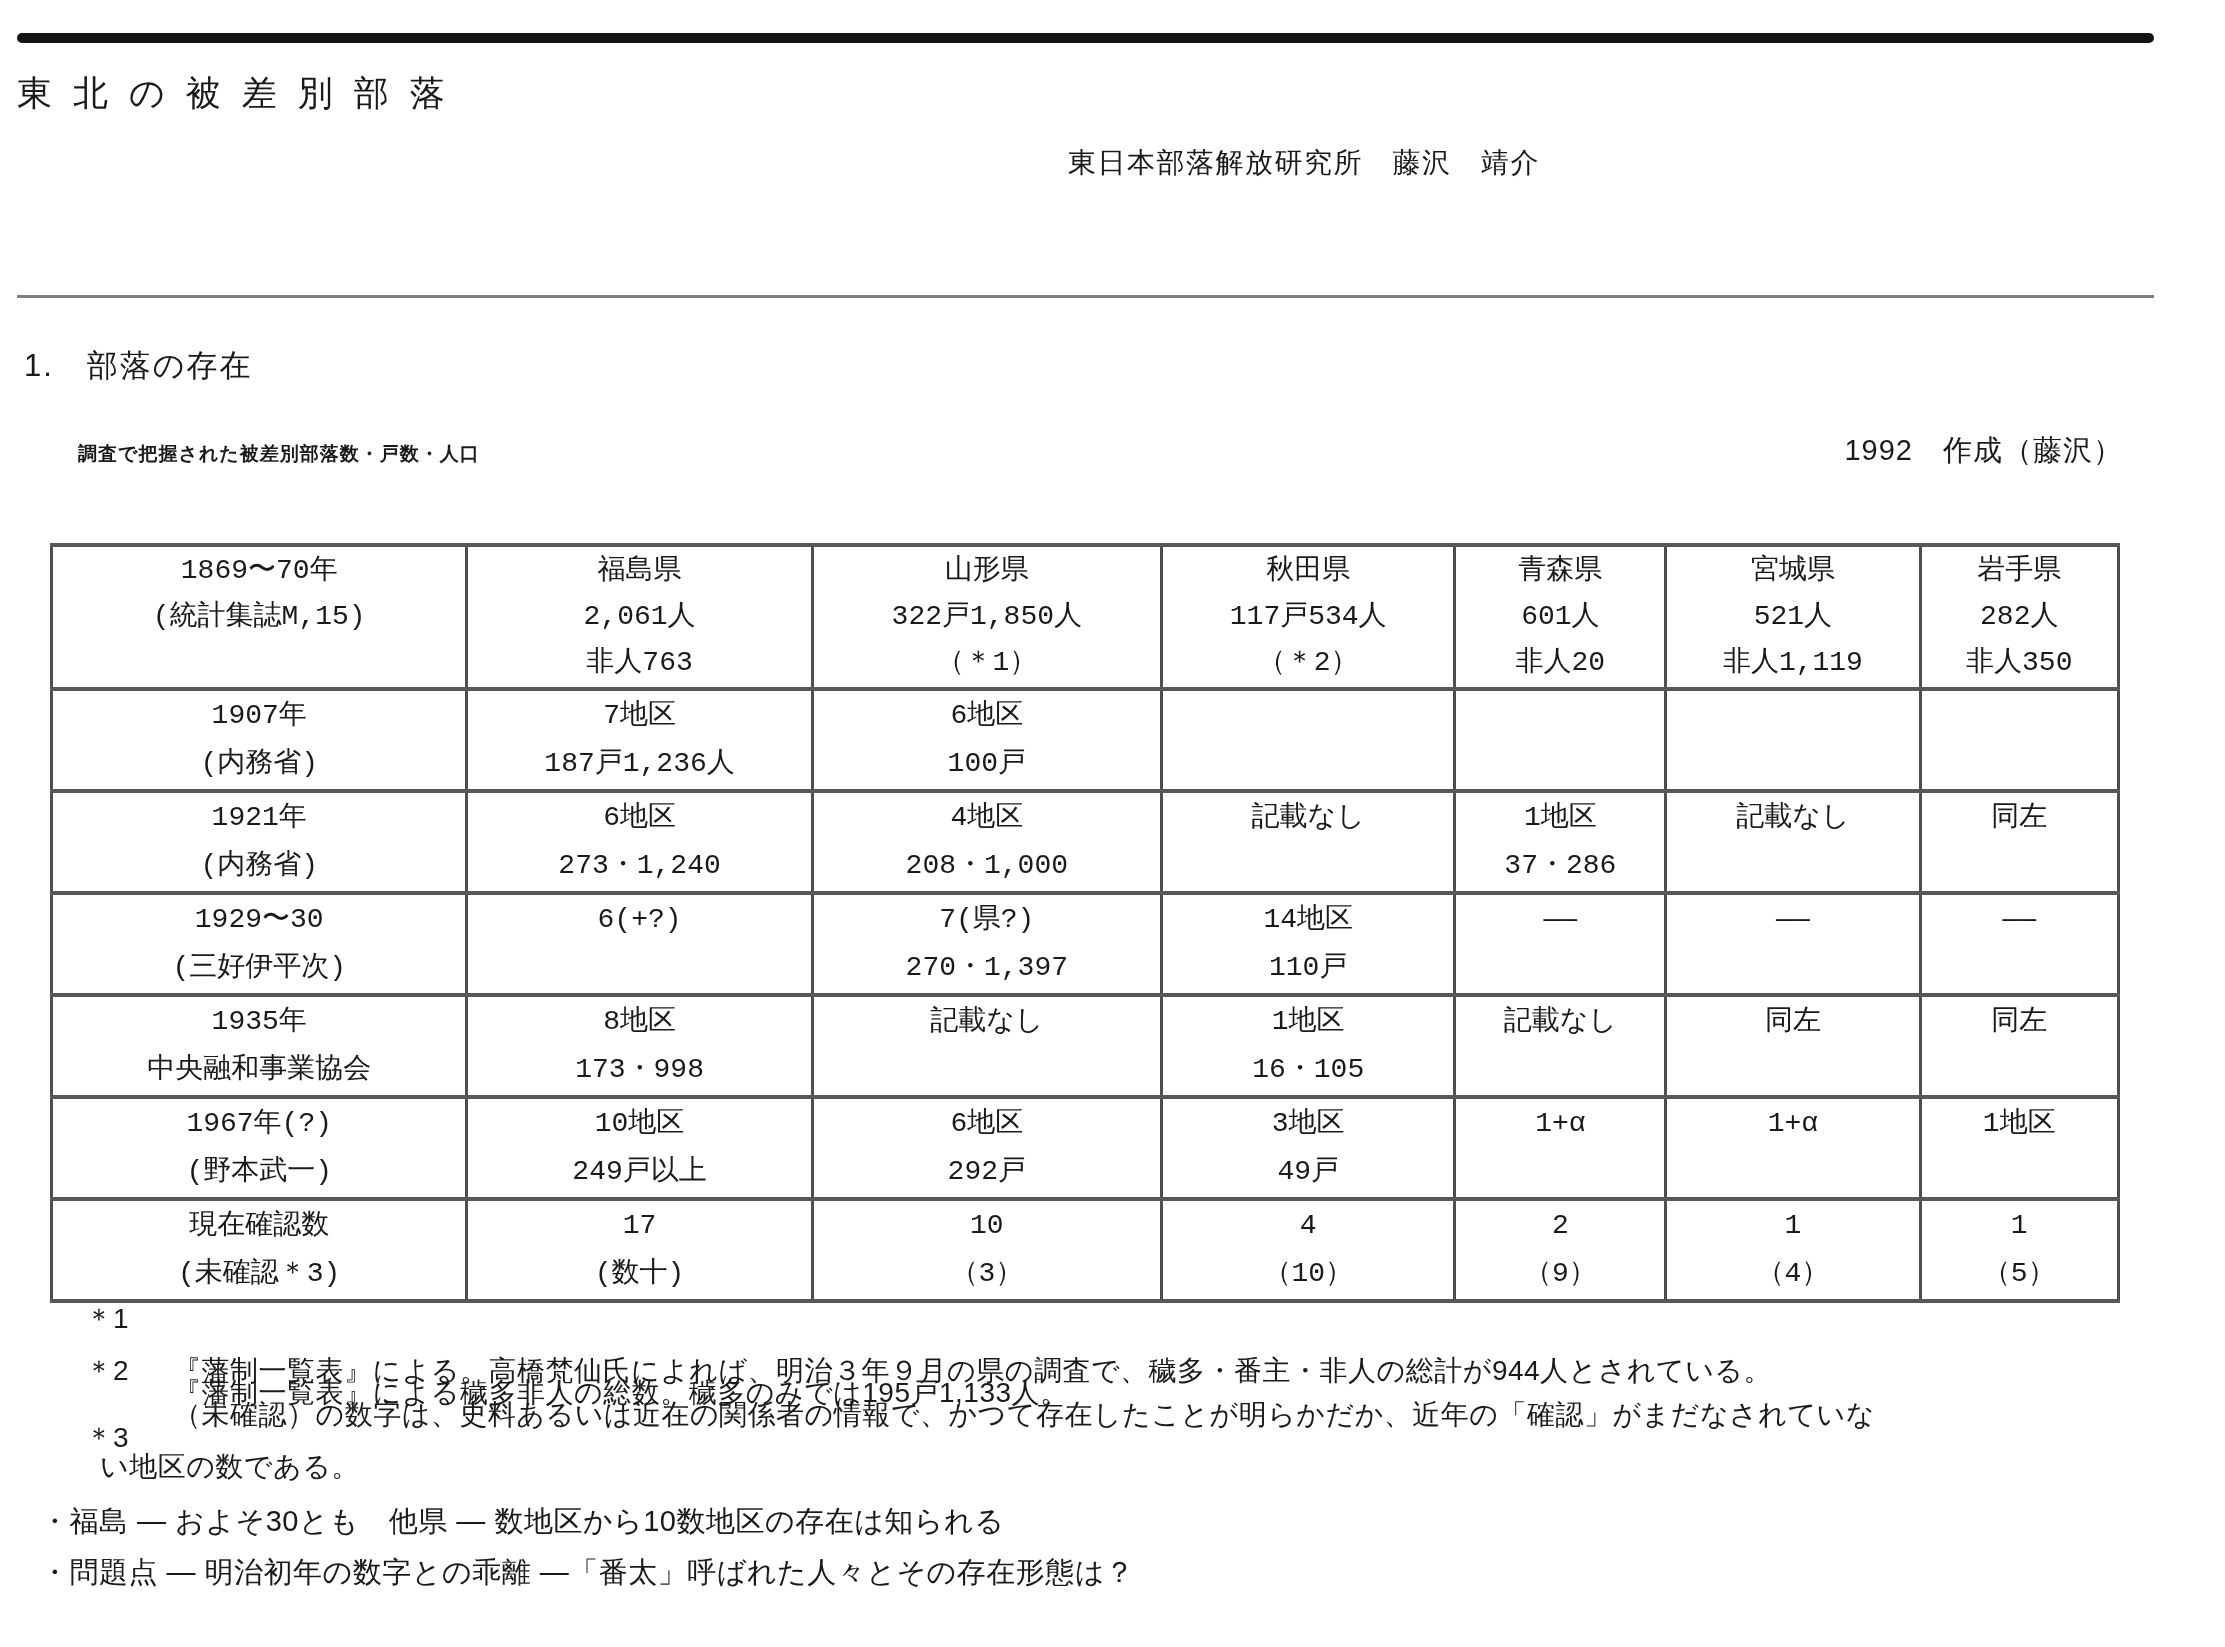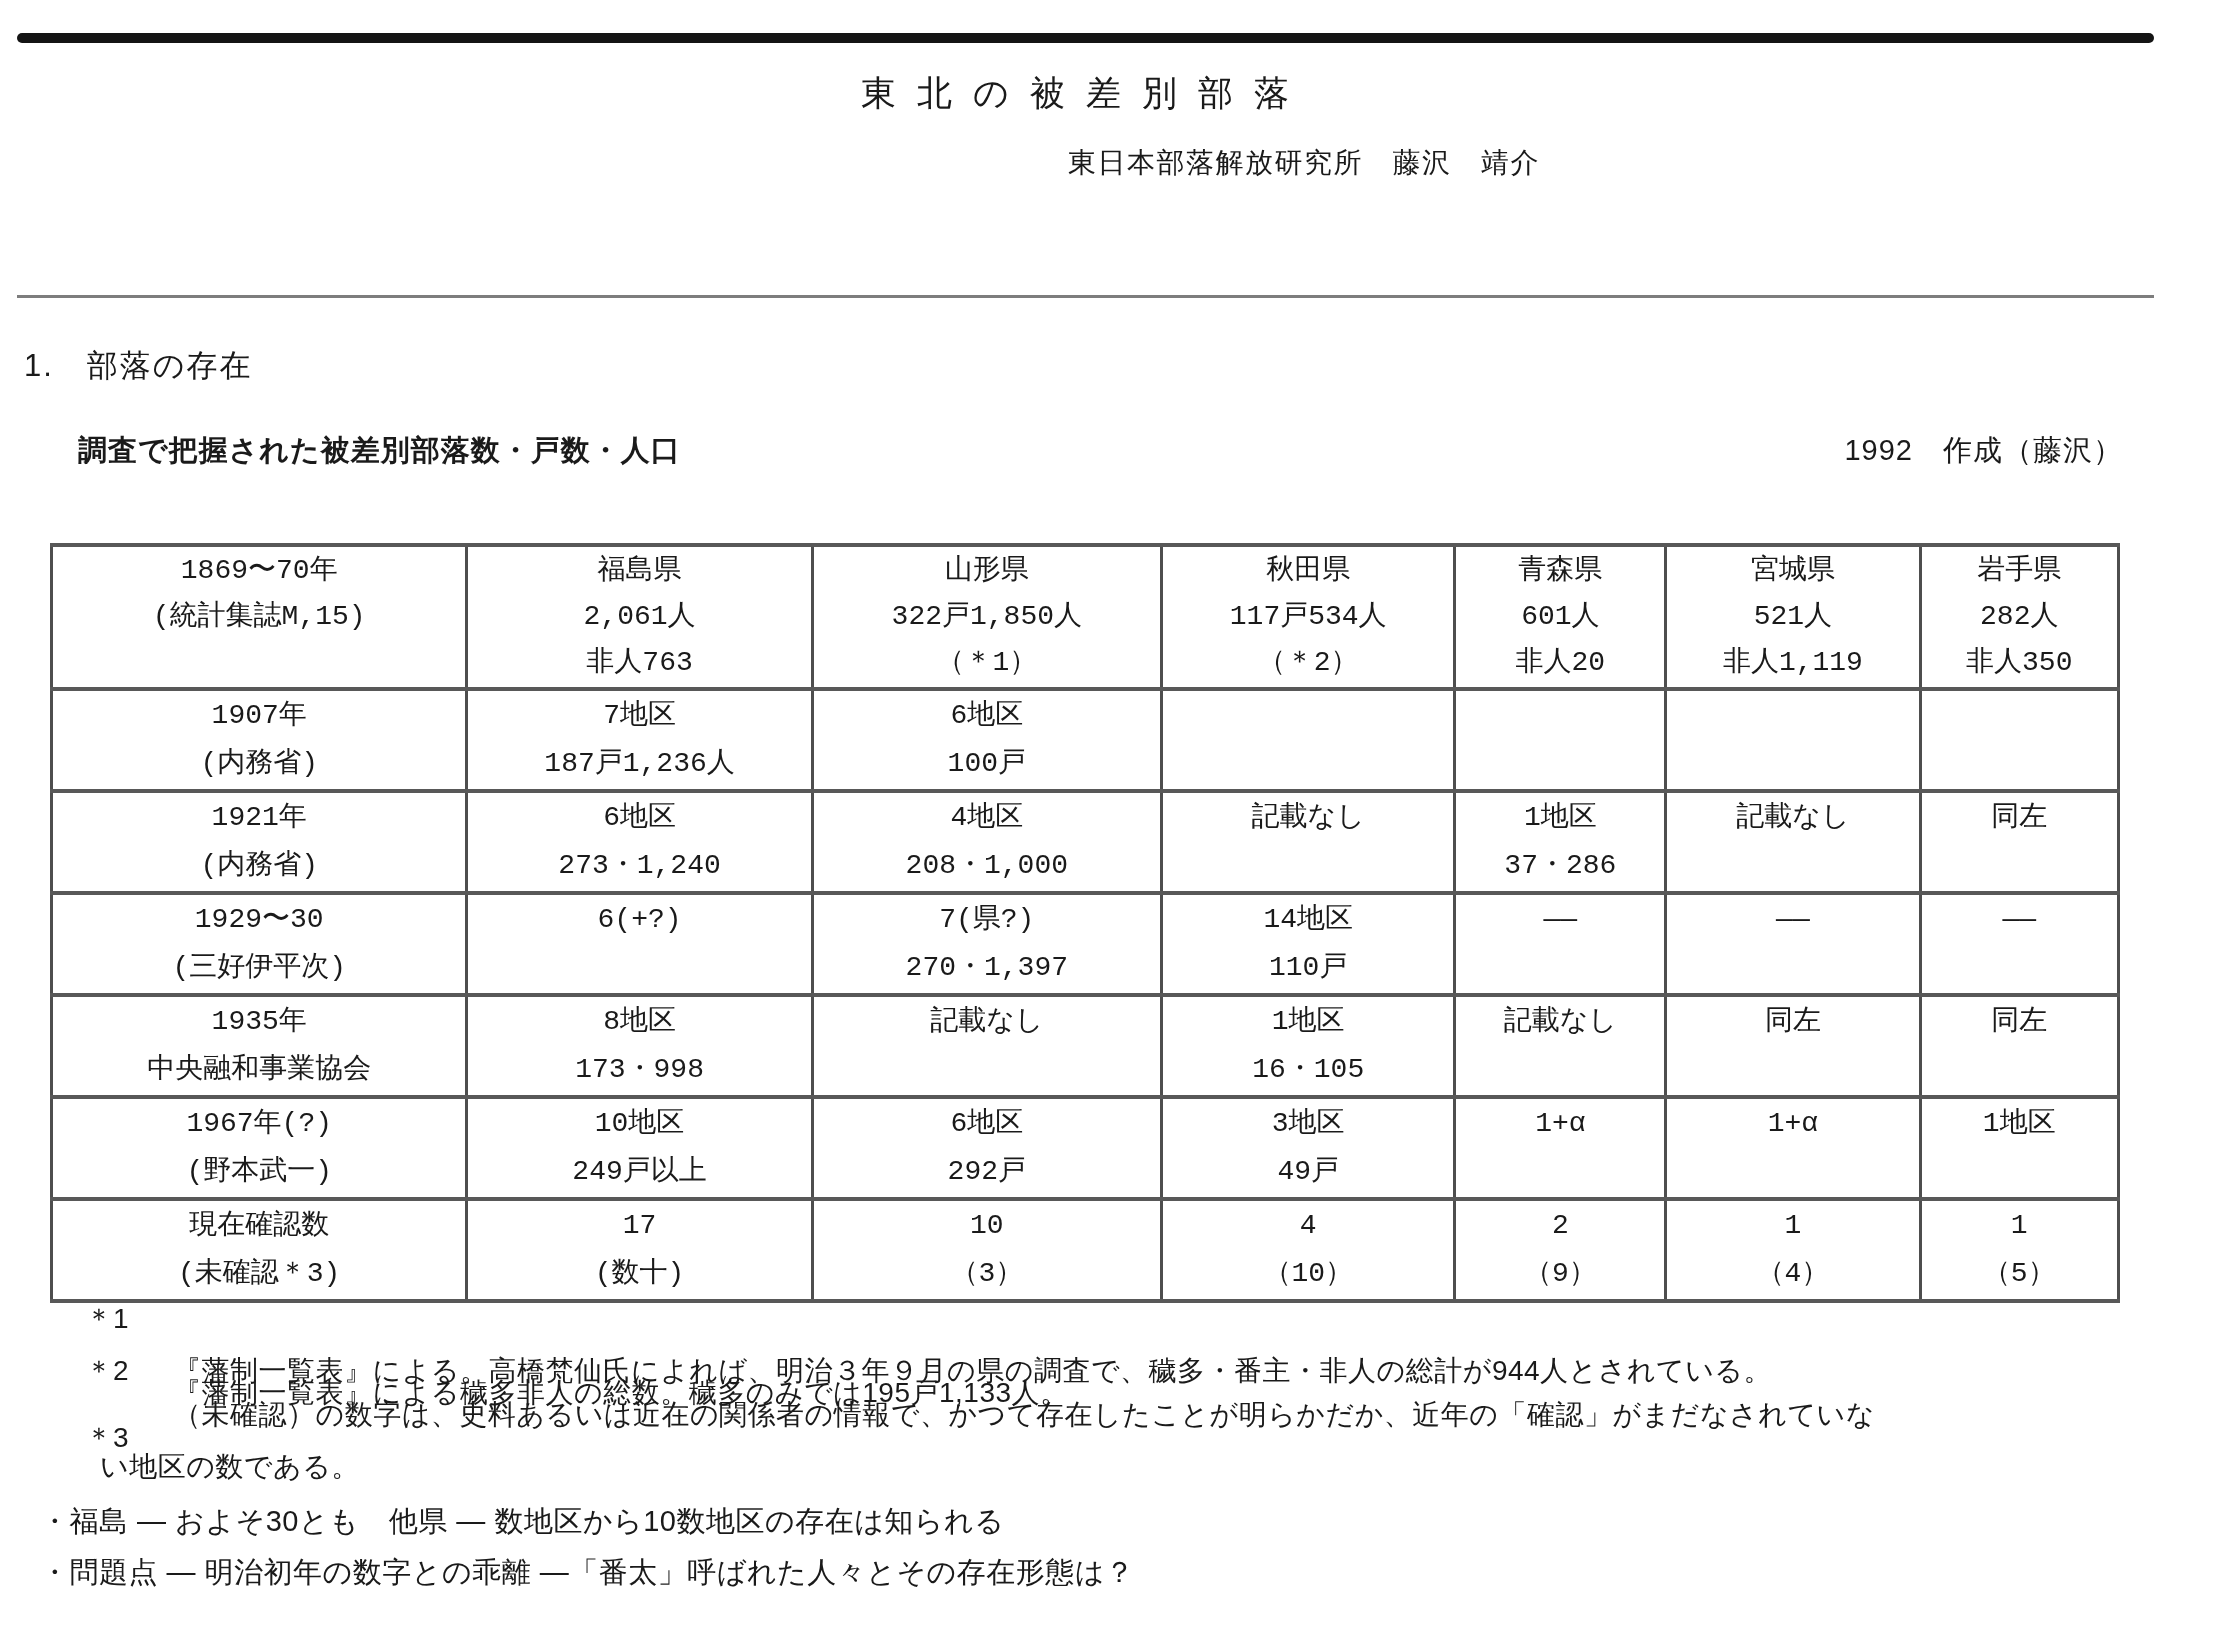--- a/index.html
+++ b/index.html
@@ -2,28 +2,28 @@
 <html lang="ja"><head>
 <meta charset="utf-8">
 <style>
   html,body { margin:0; padding:0; background:#fff; }
   .page {
     position:relative; width:2225px; height:1647px; background:#ffffff;
     font-family:"Liberation Sans","DejaVu Sans",sans-serif; color:#1a1a1a;
     overflow:hidden;
   }
   .top-rule { position:absolute; left:17px; top:33px; width:2137px; height:10px; background:#141414; border-radius:5px; }
-  .doc-title { position:absolute; left:17px; top:70px; width:2137px; text-align:center;
+  .doc-title { position:absolute; left:17px; top:70px; width:2137px; text-align:left;
                font-size:35px; letter-spacing:0.60em; white-space:nowrap; }
   .author { position:absolute; left:1068px; top:144px; font-size:28px; letter-spacing:1.5px; white-space:nowrap; }
   .h-rule { position:absolute; left:17px; top:295px; width:2137px; height:3px; background:#7d7d7d; }
   .section-heading { position:absolute; left:24px; top:345px; font-size:31px; letter-spacing:2px; white-space:nowrap; }
   .subtitle-row { position:absolute; left:78px; top:431px; width:2045px;
                   display:flex; justify-content:space-between; align-items:baseline; }
-  .table-title { font-weight:bold; font-size:29px; letter-spacing:1px; }
+  .table-title { font-weight:bold; font-size:19px; letter-spacing:1px; }
   .table-credit { font-size:29px; letter-spacing:1px; }
 
   table.survey { position:absolute; left:50px; top:543px; width:2070px;
                  border-collapse:collapse; table-layout:fixed; font-size:28px;font-family:Liberation Mono, monospace; }
   table.survey td { border-left:3px solid #4e4e4e; border-right:3px solid #4e4e4e;
                     border-top:4px solid #585858; border-bottom:4px solid #585858;
                     vertical-align:top; text-align:center; padding:1px 4px; line-height:48px;
                     overflow:hidden; white-space:nowrap; }
   table.survey tr { height:96px; }
   table.survey tr.first-row { height:140px; }

